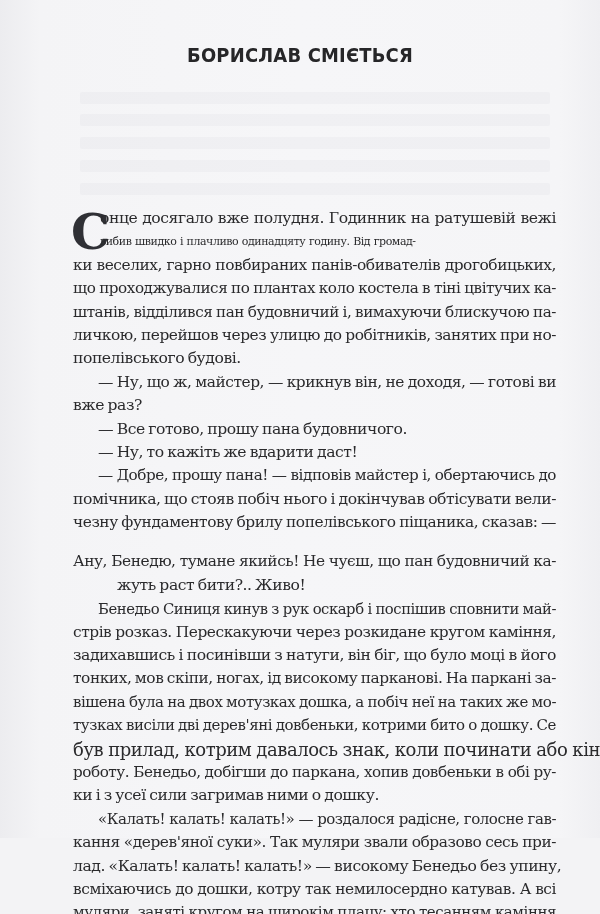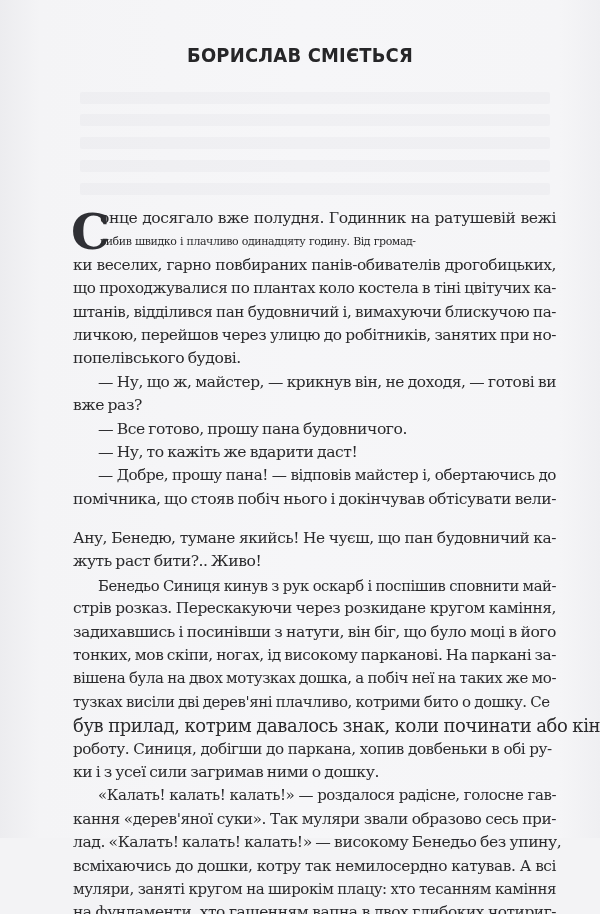--- a/index.html
+++ b/index.html
@@ -70,30 +70,31 @@
     <span class="line" style="white-space: nowrap; font-size: 15.2px; word-spacing: -0.588542px; text-align: left; text-align-last: left;">що проходжувалися по плантах коло костела в тіні цвітучих ка-</span>
     <span class="line" style="white-space: nowrap; font-size: 15.2px; word-spacing: -0.678571px; text-align: left; text-align-last: left;">штанів, відділився пан будовничий і, вимахуючи блискучою па-</span>
     <span class="line" style="white-space: nowrap; font-size: 15.4px; word-spacing: -0.761719px; text-align: left; text-align-last: left;">личкою, перейшов через улицю до робітників, занятих при но-</span>
     <span class="line last" style="white-space: nowrap; font-size: 15.6px;">попелівського будові.</span>
     <span class="line indent" style="white-space: nowrap; font-size: 15.4px; word-spacing: -0.582031px; text-align: left; text-align-last: left;">— Ну, що ж, майстер, — крикнув він, не доходя, — готові ви</span>
     <span class="line last" style="white-space: nowrap; font-size: 15.6px;">вже раз?</span>
     <span class="line indent last" style="white-space: nowrap; font-size: 15.6px;">— Все готово, прошу пана будовничого.</span>
     <span class="line indent last" style="white-space: nowrap; font-size: 15.6px;">— Ну, то кажіть же вдарити даст!</span>
     <span class="line indent" style="white-space: nowrap; font-size: 15.2px; word-spacing: -0.470486px; text-align: left; text-align-last: left;">— Добре, прошу пана! — відповів майстер і, обертаючись до</span>
     <span class="line" style="white-space: nowrap; font-size: 15.6px; word-spacing: -0.896484px; text-align: left; text-align-last: left;">помічника, що стояв побіч нього і докінчував обтісувати вели-</span>
+    <span class="line" style="white-space: nowrap; font-size: 15.4px; word-spacing: -0.8125px; text-align: left; text-align-last: left;">чезну фундаментову брилу попелівського піщаника, сказав: —</span>
     <span class="line" style="white-space: nowrap; font-size: 15.4px; word-spacing: -0.359375px; text-align: left; text-align-last: left; margin-top: 16px;">Ану, Бенедю, тумане якийсь! Не чуєш, що пан будовничий ка-</span>
-    <span class="line last" style="white-space: nowrap; font-size: 15.6px;">жуть раст бити?.. Живо!</span>
+    <span class="line last" style="white-space: nowrap; font-size: 15.6px; margin-left: 44px;">жуть раст бити?.. Живо!</span>
     <span class="line indent" style="white-space: nowrap; font-size: 14.8px; word-spacing: -0.461806px; text-align: right; text-align-last: left;">Бенедьо Синиця кинув з рук оскарб і поспішив сповнити май-</span>
     <span class="line" style="white-space: nowrap; font-size: 15.4px; word-spacing: -0.419271px; text-align: left; text-align-last: left;">стрів розказ. Перескакуючи через розкидане кругом каміння,</span>
     <span class="line" style="white-space: nowrap; font-size: 15.6px; word-spacing: -0.8125px; text-align: left; text-align-last: left;">задихавшись і посинівши з натуги, він біг, що було моці в його</span>
     <span class="line" style="white-space: nowrap; font-size: 15.4px; word-spacing: -0.979167px; text-align: left; text-align-last: left;">тонких, мов скіпи, ногах, ід високому парканові. На паркані за-</span>
     <span class="line" style="white-space: nowrap; font-size: 15px; word-spacing: -0.602865px; text-align: left; text-align-last: left;">вішена була на двох мотузках дошка, а побіч неї на таких же мо-</span>
-    <span class="line" style="white-space: nowrap; font-size: 15px; word-spacing: -0.725694px; text-align: left; text-align-last: left;">тузках висіли дві дерев'яні плачливо, котрими бито о дошку. Се</span>
+    <span class="line" style="white-space: nowrap; font-size: 15px; word-spacing: -0.725694px; text-align: left; text-align-last: left;">тузках висіли дві дерев'яні довбеньки, котрими бито о дошку. Се</span>
     <span class="line" style="white-space: nowrap; font-size: 18px; word-spacing: -0.292969px; text-align: center; text-align-last: left;">був прилад, котрим давалось знак, коли починати або кінчати</span>
-    <span class="line" style="white-space: nowrap; font-size: 15.2px; word-spacing: -0.28125px; text-align: left; text-align-last: left;">роботу. Синиця, добігши до паркана, хопив довбеньки в обі ру-</span>
+    <span class="line" style="white-space: nowrap; font-size: 15.2px; word-spacing: -0.28125px; text-align: left; text-align-last: left;">роботу. Бенедьо, добігши до паркана, хопив довбеньки в обі ру-</span>
     <span class="line last" style="white-space: nowrap; font-size: 15.6px;">ки і з усеї сили загримав ними о дошку.</span>
     <span class="line indent" style="white-space: nowrap; font-size: 15px; word-spacing: -0.191964px; text-align: left; text-align-last: left;">«Калать! калать! калать!» — роздалося радісне, голосне гав-</span>
     <span class="line" style="white-space: nowrap; font-size: 15.4px; word-spacing: -0.429688px; text-align: left; text-align-last: left;">кання «дерев'яної суки». Так муляри звали образово сесь при-</span>
     <span class="line" style="white-space: nowrap; font-size: 15.6px; word-spacing: -0.894531px; text-align: left; text-align-last: left;">лад. «Калать! калать! калать!» — високому Бенедьо без упину,</span>
     <span class="line" style="white-space: nowrap; font-size: 15.4px; word-spacing: -0.185547px; text-align: center; text-align-last: left;">всміхаючись до дошки, котру так немилосердно катував. А всі</span>
     <span class="line" style="white-space: nowrap; font-size: 15px; word-spacing: -0.382812px; text-align: left; text-align-last: left;">муляри, заняті кругом на широкім плацу: хто тесанням каміння</span>
     <span class="line" style="white-space: nowrap; font-size: 15.4px; word-spacing: -0.357422px; text-align: left; text-align-last: left;">на фундаменти, хто гашенням вапна в двох глибоких чотириг-</span>
   </div>
 </div>
 

